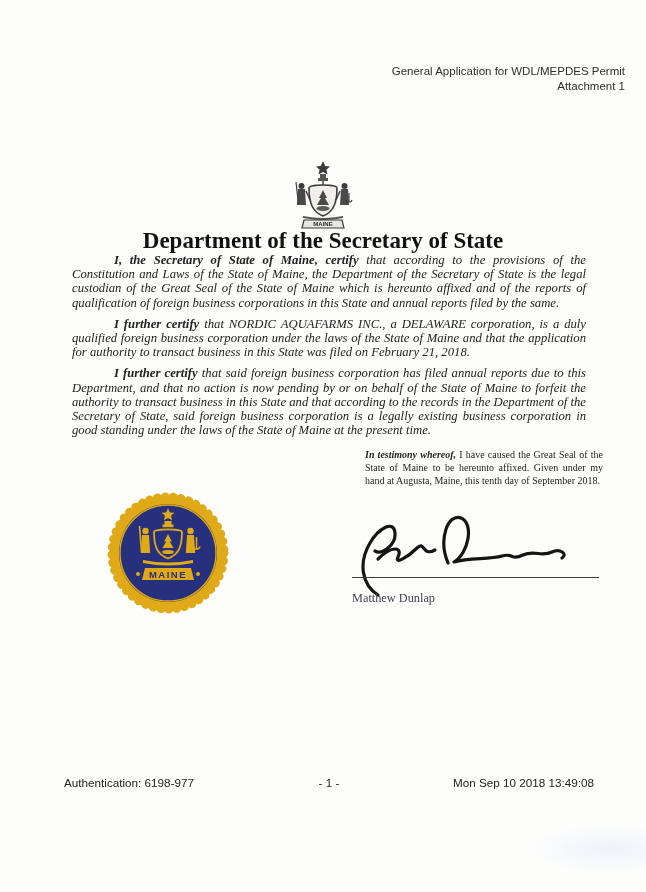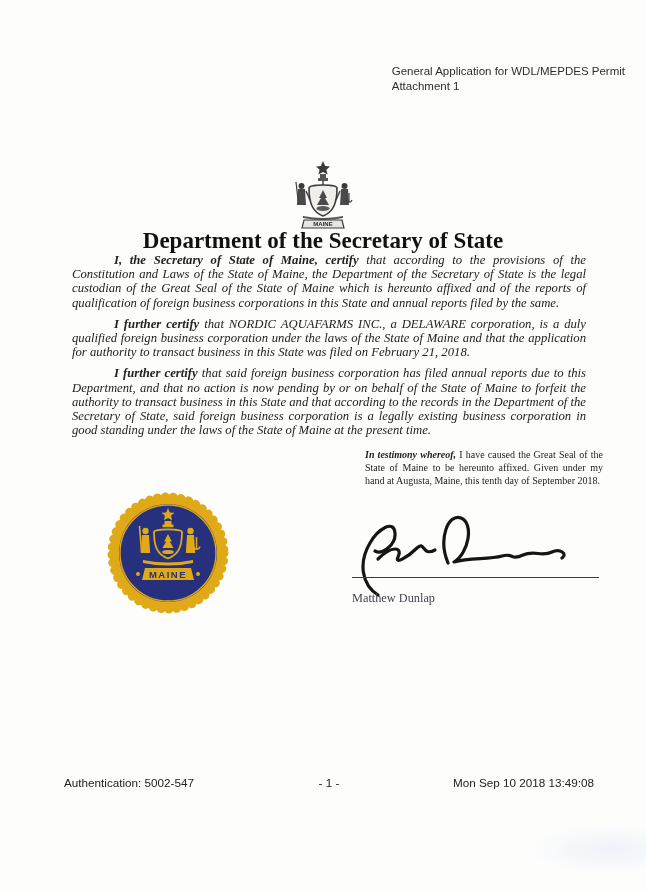--- a/index.html
+++ b/index.html
@@ -8,20 +8,21 @@
     width:646px;height:892px;
     background:#fdfdfc;
     margin:0 auto;
     overflow:hidden;
     font-family:"Liberation Serif", serif;
     color:#1c1c1c;
   }
   
   .doc-header{
     position:absolute;top:64px;right:21px;
+    text-align:right;
     font-family:"Liberation Sans", sans-serif;
     font-size:11.5px;line-height:1.3;color:#2e2e2e;
   }
   
   .title{
     position:absolute;top:122px;left:0;width:100%;
     text-align:center;font-size:28px;font-weight:bold;
     letter-spacing:.5px;color:#111;
   }
   
@@ -161,19 +162,19 @@
       <path d="M30 54 C 44 40, 55 42, 50 52 C 46 60, 60 52, 69 43 C 77 35, 74 52, 87 45"></path>
       <path d="M100 58 C 90 34, 100 8, 113 13 C 126 18, 121 48, 106 57 C 122 52, 140 55, 154 51 C 166 47.5, 162 56, 175 50 C 186 45, 194 52, 204 47 C 212 43, 220 49, 214 53"></path>
     </g>
   </svg>
   <div class="sig-line"></div>
   <div class="signer">
     <div>Matthew Dunlap</div>
   </div>
 
   <div class="footer">
-    <span>Authentication: 5002-547</span>
+    <span>Authentication: 6198-977</span>
     <span class="center">- 1 -</span>
     <span>Mon Sep 10 2018 13:49:08</span>
   </div>
 
   <div class="scan-artifact"></div>
 </div>
 
 </body></html>

